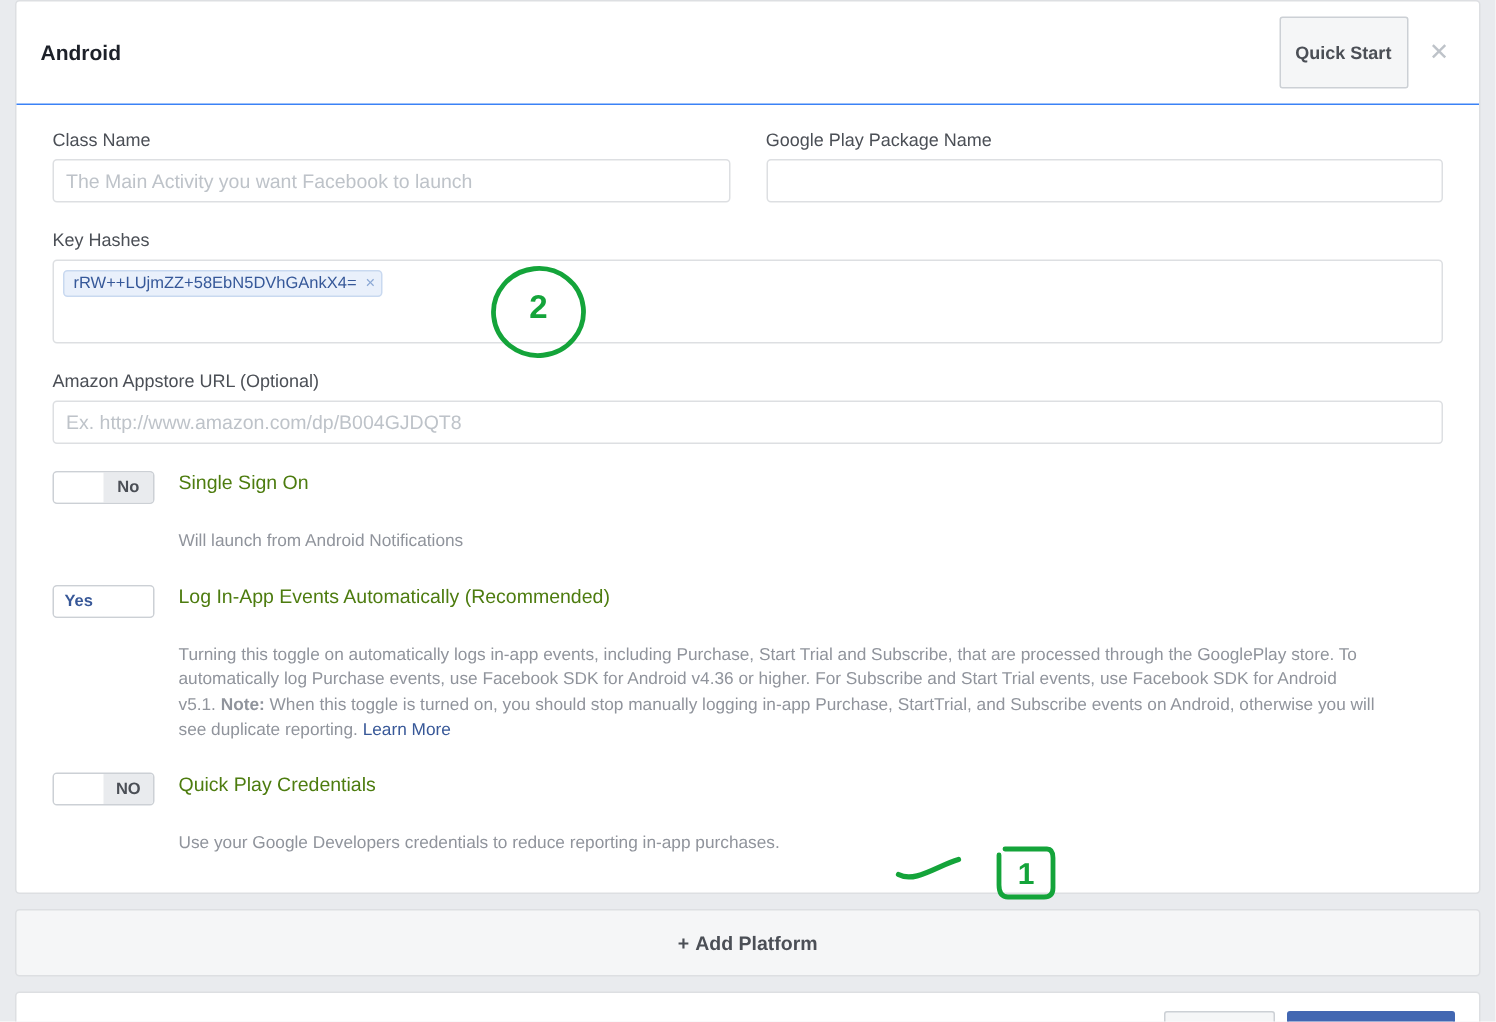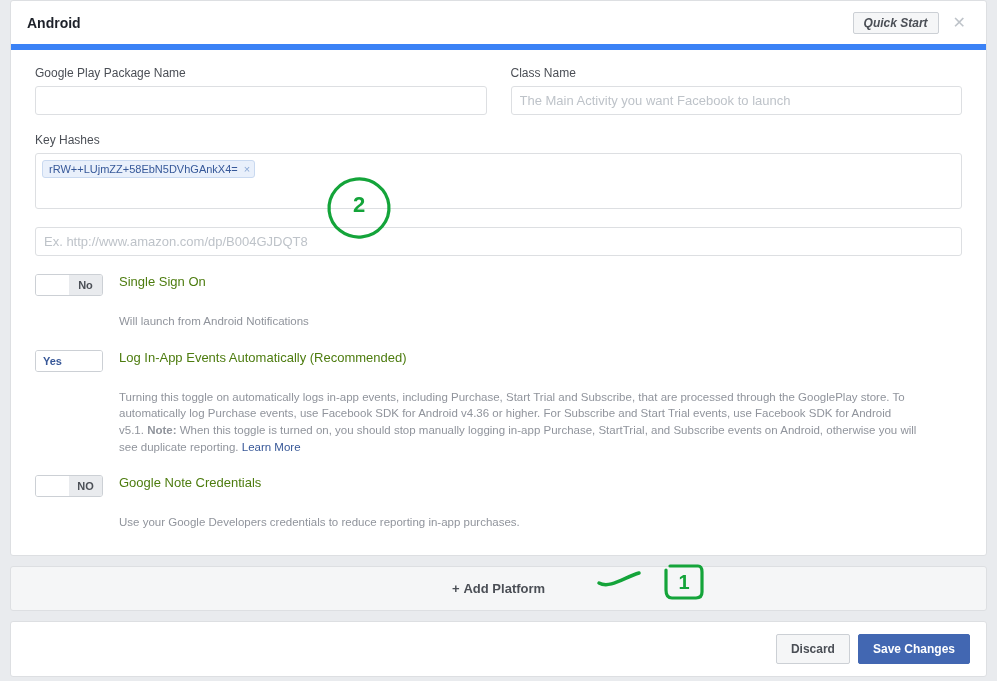--- a/index.html
+++ b/index.html
@@ -20,43 +20,42 @@
       background: #fff;
       border: 1px solid #dddfe2;
       border-radius: 3px;
       margin-bottom: 10px;
     }
     .card-header {
       display: flex;
       align-items: center;
       justify-content: space-between;
       padding: 10px 16px;
-      border-bottom: 6px solid #3b82f6;
+      border-bottom: 1px solid #3b82f6;
     }
     .card-header h3 {
       font-size: 14px;
       font-weight: bold;
       color: #1d2129;
     }
     .card-header .right {
       display: flex;
       align-items: center;
       gap: 10px;
     }
     .btn {
       display: inline-block;
-      padding: 3px 10px;
+      padding: 16px 10px;
       border: 1px solid #ccd0d5;
       background: #f5f6f7;
       border-radius: 2px;
       font-size: 12px;
       font-weight: bold;
       color: #4b4f56;
       cursor: pointer;
-      font-style: italic;
     }
     .close-x {
       color: #bec3c9;
       font-size: 16px;
       cursor: pointer;
       padding: 2px 4px;
     }
     .card-body {
       padding: 16px 24px 20px 24px;
     }
@@ -227,40 +226,41 @@
       <h3>Android</h3>
       <div class="right">
         <span class="btn">Quick Start</span>
         <span class="close-x">✕</span>
       </div>
     </div>
     <div class="card-body">
 
       <div class="row">
         <div class="col">
+          <label class="field-label">Class Name</label>
+          <input class="text-input" type="text" placeholder="The Main Activity you want Facebook to launch" style="">
+        </div>
+        <div class="col">
           <label class="field-label">Google Play Package Name</label>
           <input class="text-input" type="text" style="">
-        </div>
-        <div class="col">
-          <label class="field-label">Class Name</label>
-          <input class="text-input" type="text" placeholder="The Main Activity you want Facebook to launch" style="">
         </div>
       </div>
 
       <div class="section">
         <label class="field-label">Key Hashes</label>
         <div class="tag-box">
           <span class="tag">
             <span>rRW++LUjmZZ+58EbN5DVhGAnkX4=</span>
             <span class="tag-x">×</span>
           </span>
         </div>
       </div>
 
       <div class="section">
+        <label class="field-label">Amazon Appstore URL (Optional)</label>
         <input class="text-input amazon-input" type="text" placeholder="Ex. http://www.amazon.com/dp/B004GJDQT8" style="">
       </div>
 
       <div class="toggle-row">
         <div class="toggle off">
           <div class="half left"></div>
           <div class="half right">No</div>
         </div>
         <div class="toggle-content">
           <h4>Single Sign On</h4>
@@ -280,21 +280,21 @@
           </p>
         </div>
       </div>
 
       <div class="toggle-row" style="margin-bottom:4px;">
         <div class="toggle off">
           <div class="half left"></div>
           <div class="half right">NO</div>
         </div>
         <div class="toggle-content">
-          <h4>Google Note Credentials</h4>
+          <h4>Quick Play Credentials</h4>
           <p>Use your Google Developers credentials to reduce reporting in-app purchases.</p>
         </div>
       </div>
 
     </div>
   </div>
 
   <div class="add-platform">
     <span class="plus">+</span><span>Add Platform</span>
   </div>

